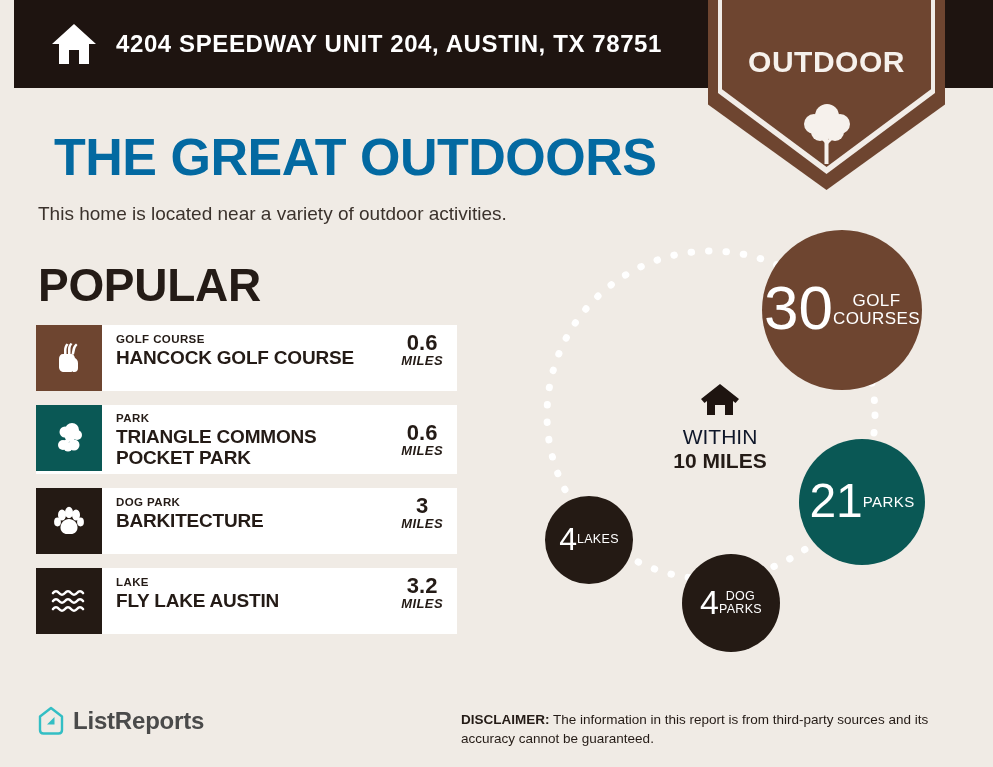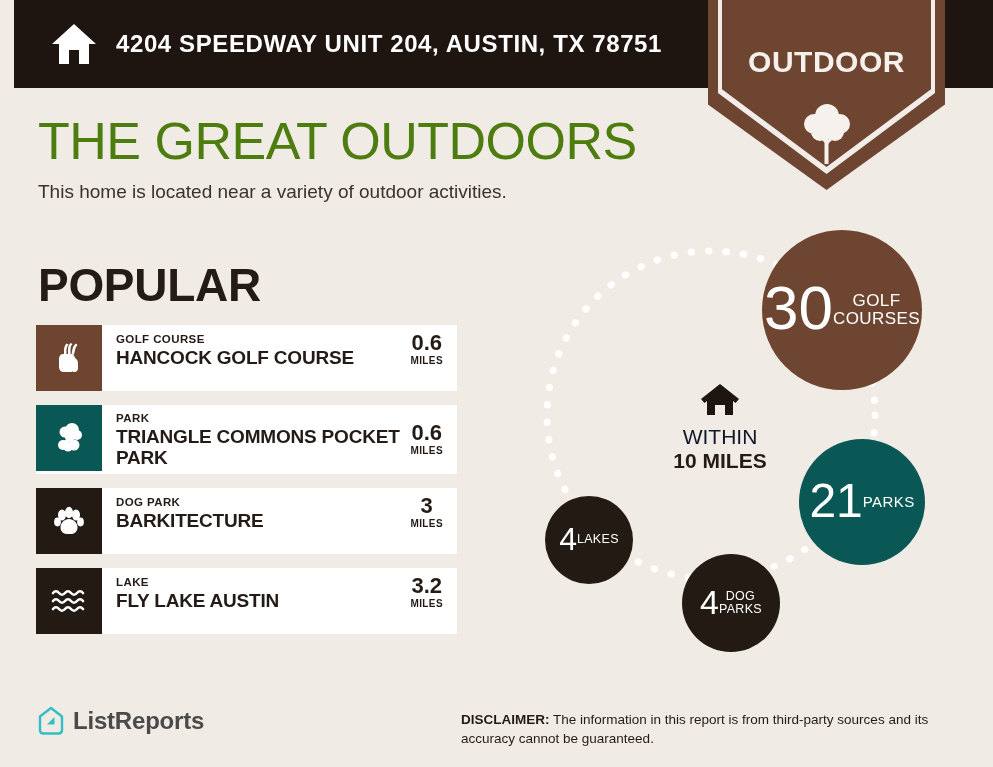--- a/index.html
+++ b/index.html
@@ -100,25 +100,25 @@
 
   
   .title-block {
     position: absolute;
     left: 38px;
     top: 112px;
     width: 660px;
   }
   .main-title {
     font-size: 52px;
-    font-weight: normal;
+    font-weight: bold;
     letter-spacing: -0.5px;
     line-height: 58px;
-    color: #4d7c0f;
-    margin: 0;
+    color: #0369a1;
+    margin: 16px;
   }
   .subtitle {
     font-size: 19px;
     color: #3B322C;
     margin: 10px 0 0 0;
     line-height: 24px;
   }
 
   
   .popular-title {
@@ -180,25 +180,26 @@
     text-align: center;
     padding: 0 14px 0 8px;
   }
   .poi-dist-value {
     font-size: 22px;
     font-weight: bold;
     color: #241B16;
     line-height: 23px;
   }
   .poi-dist-unit {
-    font-size: 10px;
+    font-size: 13px;
     font-weight: bold;
     letter-spacing: 0.4px;
     color: #241B16;
     line-height: 14px;
+    font-style: italic;
   }
 
   
   .diagram {
     position: absolute;
     left: 520px;
     top: 222px;
     width: 450px;
     height: 440px;
   }

